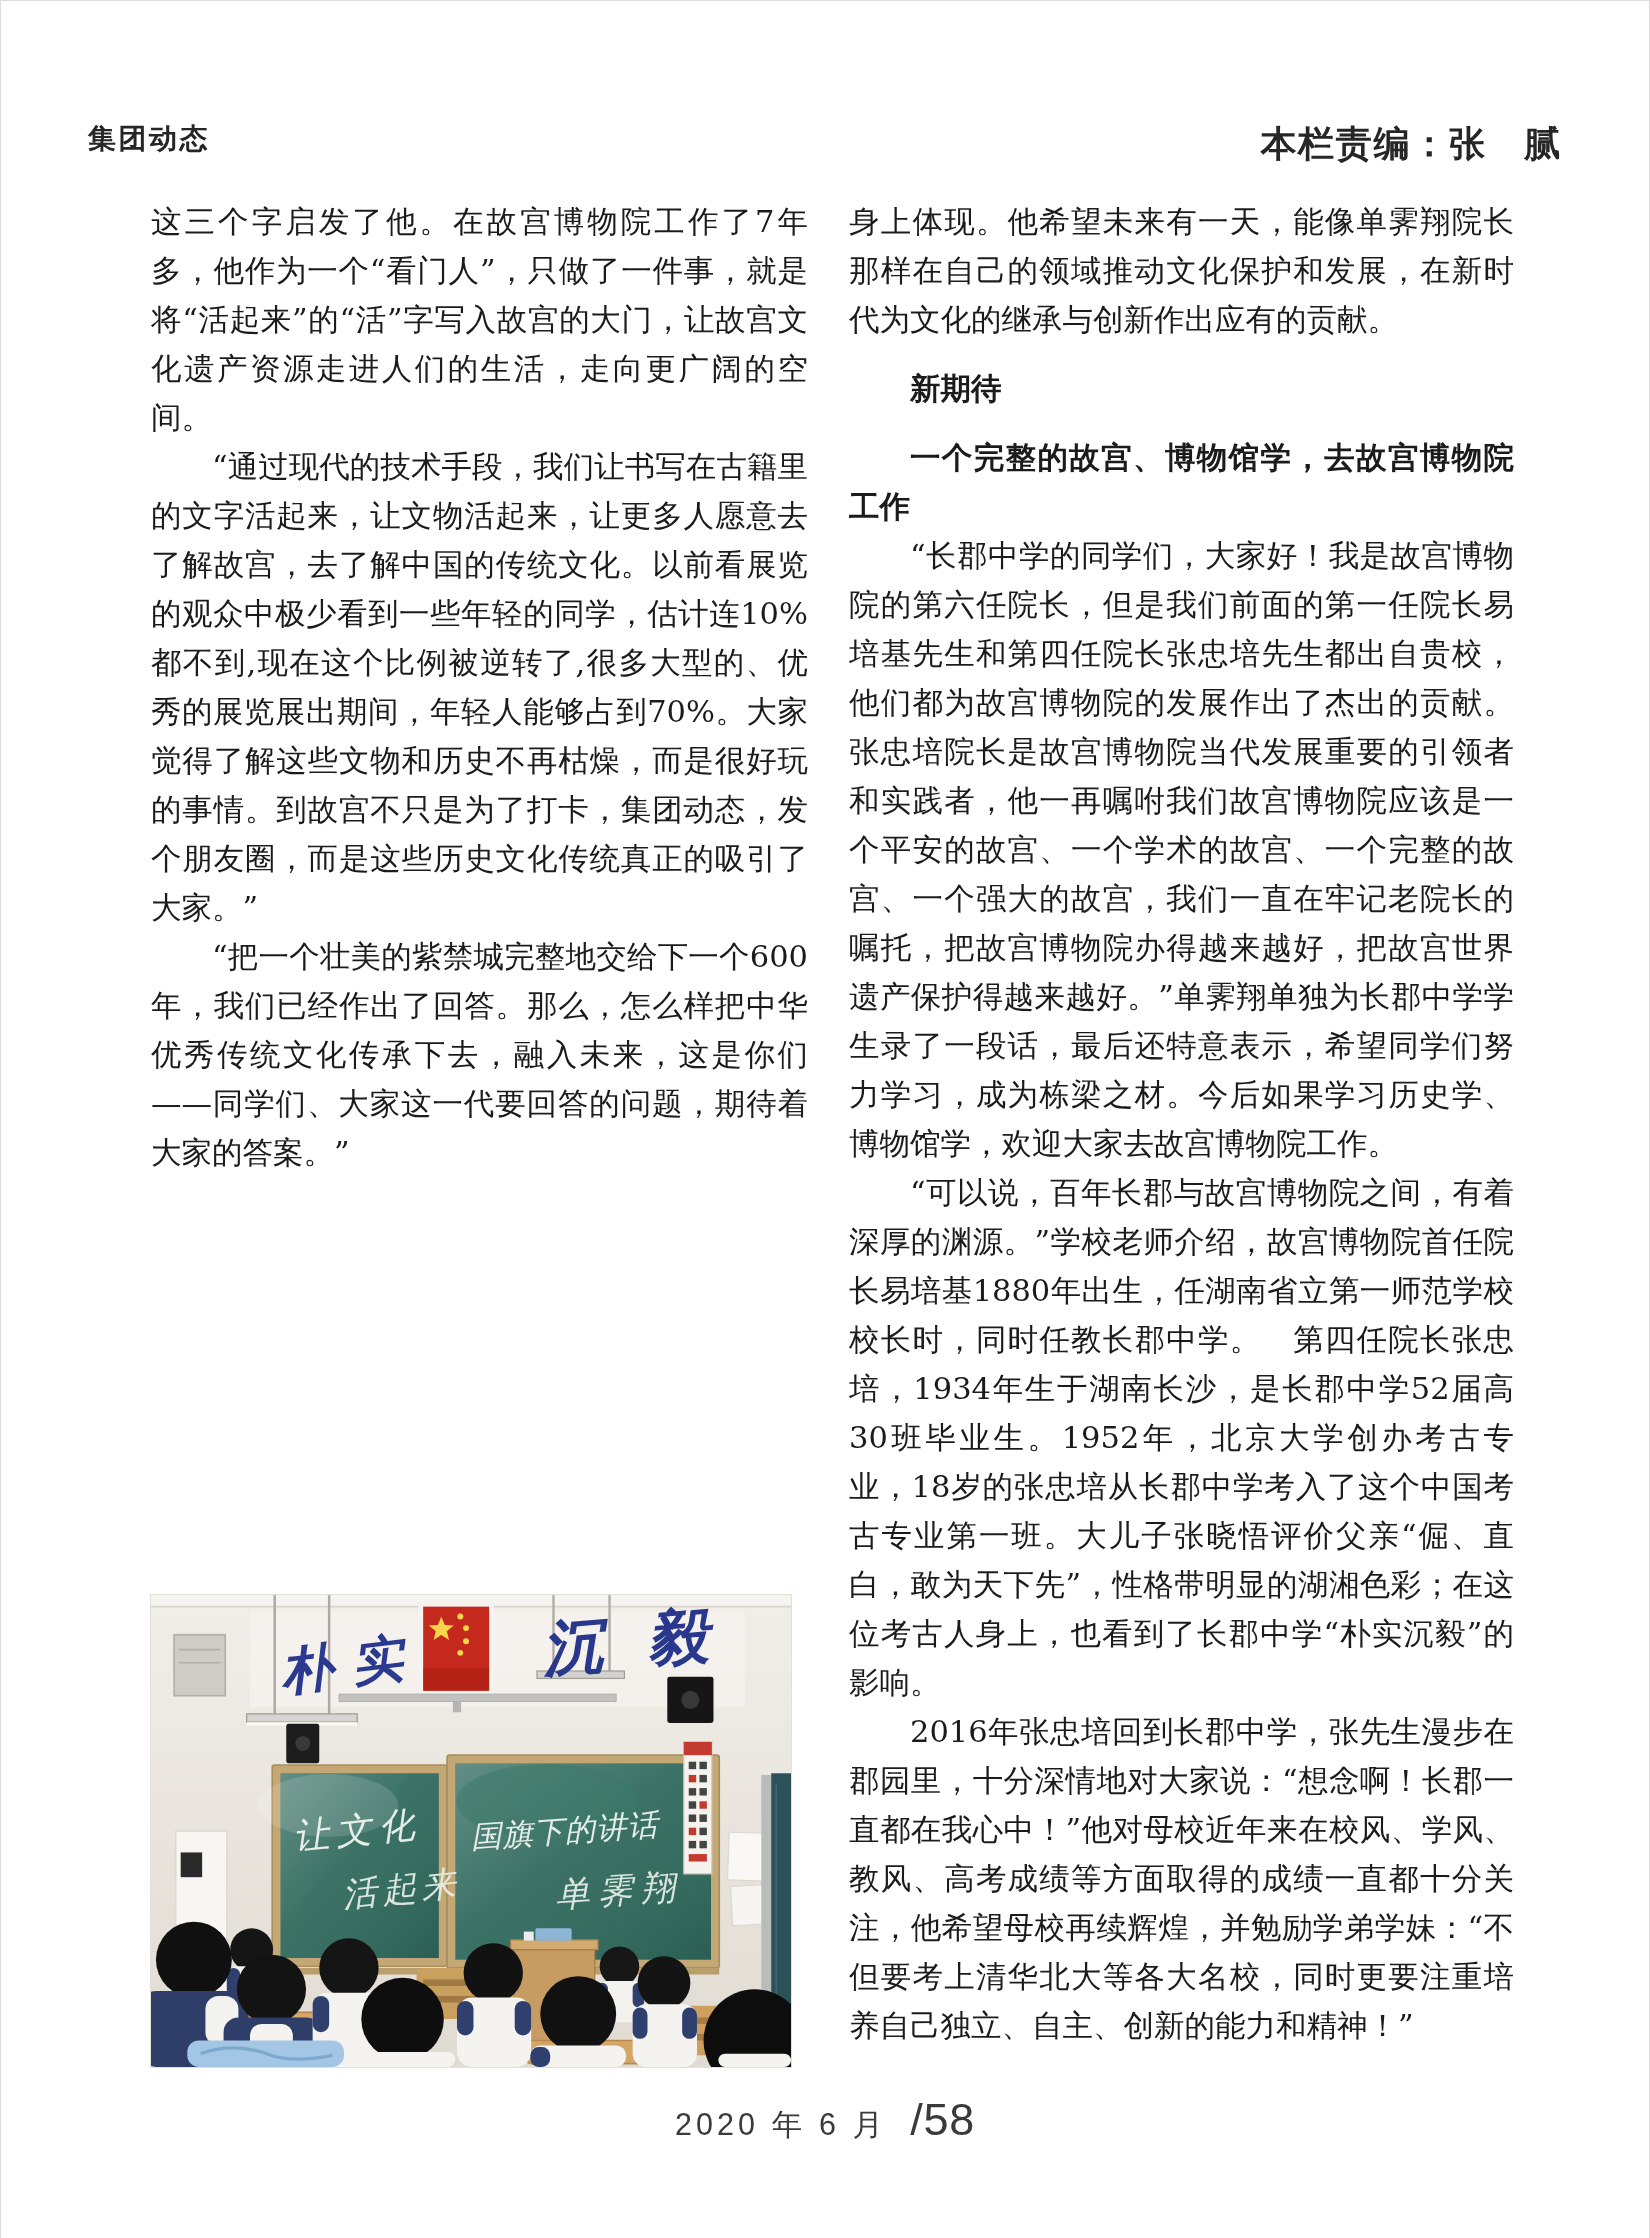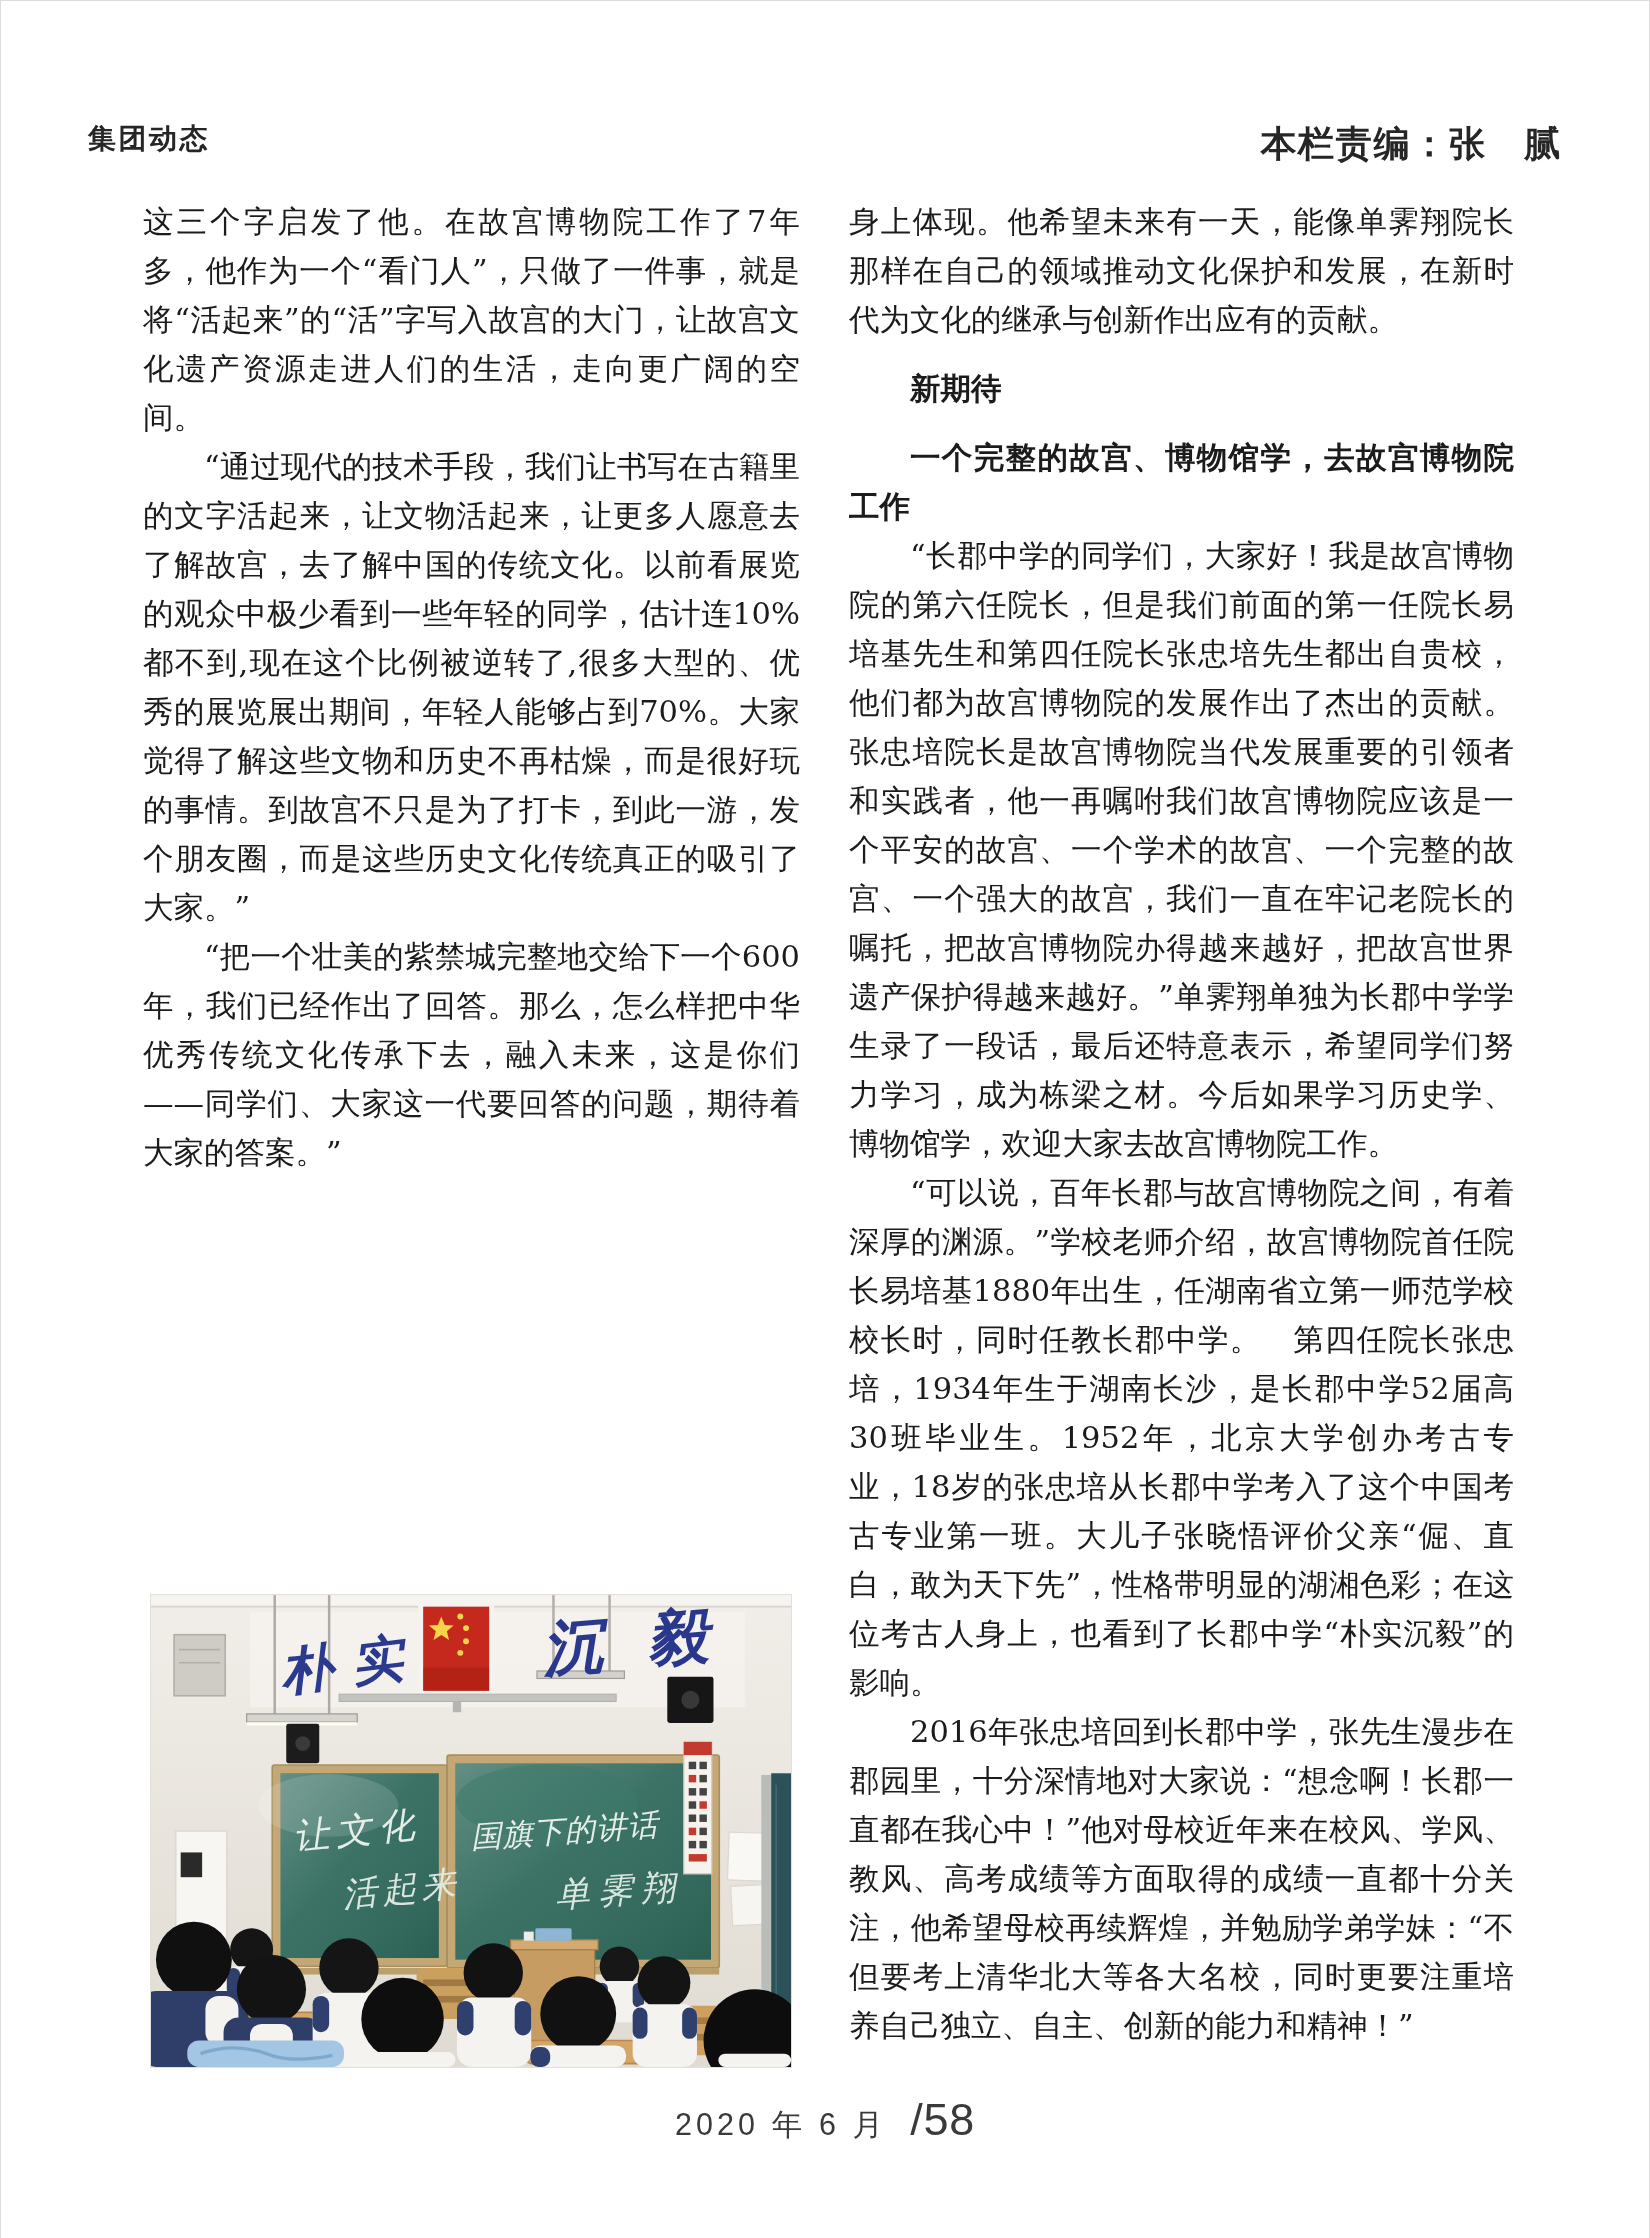--- a/index.html
+++ b/index.html
@@ -15,21 +15,21 @@
   }
   .masthead-right {
     position:absolute; right:87px; top:119px;
     font-family:"Liberation Sans", sans-serif; font-size:36px; font-weight:600;
     color:#262626; letter-spacing:1.7px;
   }
   .col {
     position:absolute; top:196px; font-size:30.5px; line-height:49px;
     color:#1b1b1b; text-align:justify; text-justify:inter-ideograph;
   }
-  .col-left  { left:142px;  width:657px; }
+  .col-left  { left:150px;  width:657px; }
   .col-right { left:848px; width:665px; }
   .para { margin:0; }
   .indent { text-indent:2em; }
   .flush  { text-indent:0; }
   .head   { font-weight:bold;margin-top:20px; }
   .photo {
     position:absolute; left:150px; top:1594px; width:640px; height:472px;
     outline:0.8px solid #e3e0da; background:#ece9e3;
   }
   .photo svg { display:block; }
@@ -44,21 +44,21 @@
 </head>
 <body>
 
 <div class="page">
 
   <div class="masthead-left">集团动态</div>
   <div class="masthead-right">本栏责编：张　腻</div>
 
   <div class="col col-left">
       <p class="para flush">这三个字启发了他。在故宫博物院工作了7年多，他作为一个“看门人”，只做了一件事，就是将“活起来”的“活”字写入故宫的大门，让故宫文化遗产资源走进人们的生活，走向更广阔的空间。</p>
-      <p class="para indent">“通过现代的技术手段，我们让书写在古籍里的文字活起来，让文物活起来，让更多人愿意去了解故宫，去了解中国的传统文化。以前看展览的观众中极少看到一些年轻的同学，估计连10%都不到,现在这个比例被逆转了,很多大型的、优秀的展览展出期间，年轻人能够占到70%。大家觉得了解这些文物和历史不再枯燥，而是很好玩的事情。到故宫不只是为了打卡，到此一游，发个朋友圈，而是这些历史文化传统真正的吸引了大家。”</p>
+      <p class="para indent">“通过现代的技术手段，我们让书写在古籍里的文字活起来，让文物活起来，让更多人愿意去了解故宫，去了解中国的传统文化。以前看展览的观众中极少看到一些年轻的同学，估计连10%都不到,现在这个比例被逆转了,很多大型的、优秀的展览展出期间，年轻人能够占到70%。大家觉得了解这些文物和历史不再枯燥，而是很好玩的事情。到故宫不只是为了打卡，集团动态，发个朋友圈，而是这些历史文化传统真正的吸引了大家。”</p>
       <p class="para indent">“把一个壮美的紫禁城完整地交给下一个600年，我们已经作出了回答。那么，怎么样把中华优秀传统文化传承下去，融入未来，这是你们——同学们、大家这一代要回答的问题，期待着大家的答案。”</p>
     </div>
   <div class="col col-right">
       <p class="para flush">身上体现。他希望未来有一天，能像单霁翔院长那样在自己的领域推动文化保护和发展，在新时代为文化的继承与创新作出应有的贡献。</p>
       <p class="para indent head">新期待</p>
       <p class="para indent head">一个完整的故宫、博物馆学，去故宫博物院工作</p>
       <p class="para indent">“长郡中学的同学们，大家好！我是故宫博物院的第六任院长，但是我们前面的第一任院长易培基先生和第四任院长张忠培先生都出自贵校，他们都为故宫博物院的发展作出了杰出的贡献。张忠培院长是故宫博物院当代发展重要的引领者和实践者，他一再嘱咐我们故宫博物院应该是一个平安的故宫、一个学术的故宫、一个完整的故宫、一个强大的故宫，我们一直在牢记老院长的嘱托，把故宫博物院办得越来越好，把故宫世界遗产保护得越来越好。”单霁翔单独为长郡中学学生录了一段话，最后还特意表示，希望同学们努力学习，成为栋梁之材。今后如果学习历史学、博物馆学，欢迎大家去故宫博物院工作。</p>
       <p class="para indent">“可以说，百年长郡与故宫博物院之间，有着深厚的渊源。”学校老师介绍，故宫博物院首任院长易培基1880年出生，任湖南省立第一师范学校校长时，同时任教长郡中学。　第四任院长张忠培，1934年生于湖南长沙，是长郡中学52届高30班毕业生。1952年，北京大学创办考古专业，18岁的张忠培从长郡中学考入了这个中国考古专业第一班。大儿子张晓悟评价父亲“倔、直白，敢为天下先”，性格带明显的湖湘色彩；在这位考古人身上，也看到了长郡中学“朴实沉毅”的影响。</p>
       <p class="para indent">2016年张忠培回到长郡中学，张先生漫步在郡园里，十分深情地对大家说：“想念啊！长郡一直都在我心中！”他对母校近年来在校风、学风、教风、高考成绩等方面取得的成绩一直都十分关注，他希望母校再续辉煌，并勉励学弟学妹：“不但要考上清华北大等各大名校，同时更要注重培养自己独立、自主、创新的能力和精神！”</p>
     </div>

